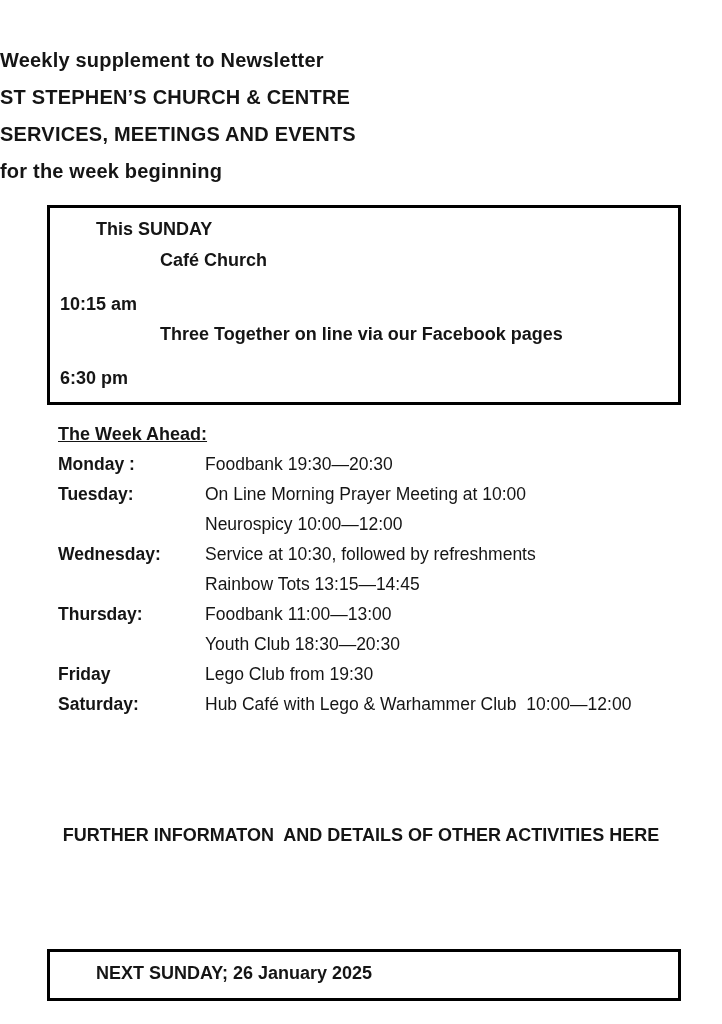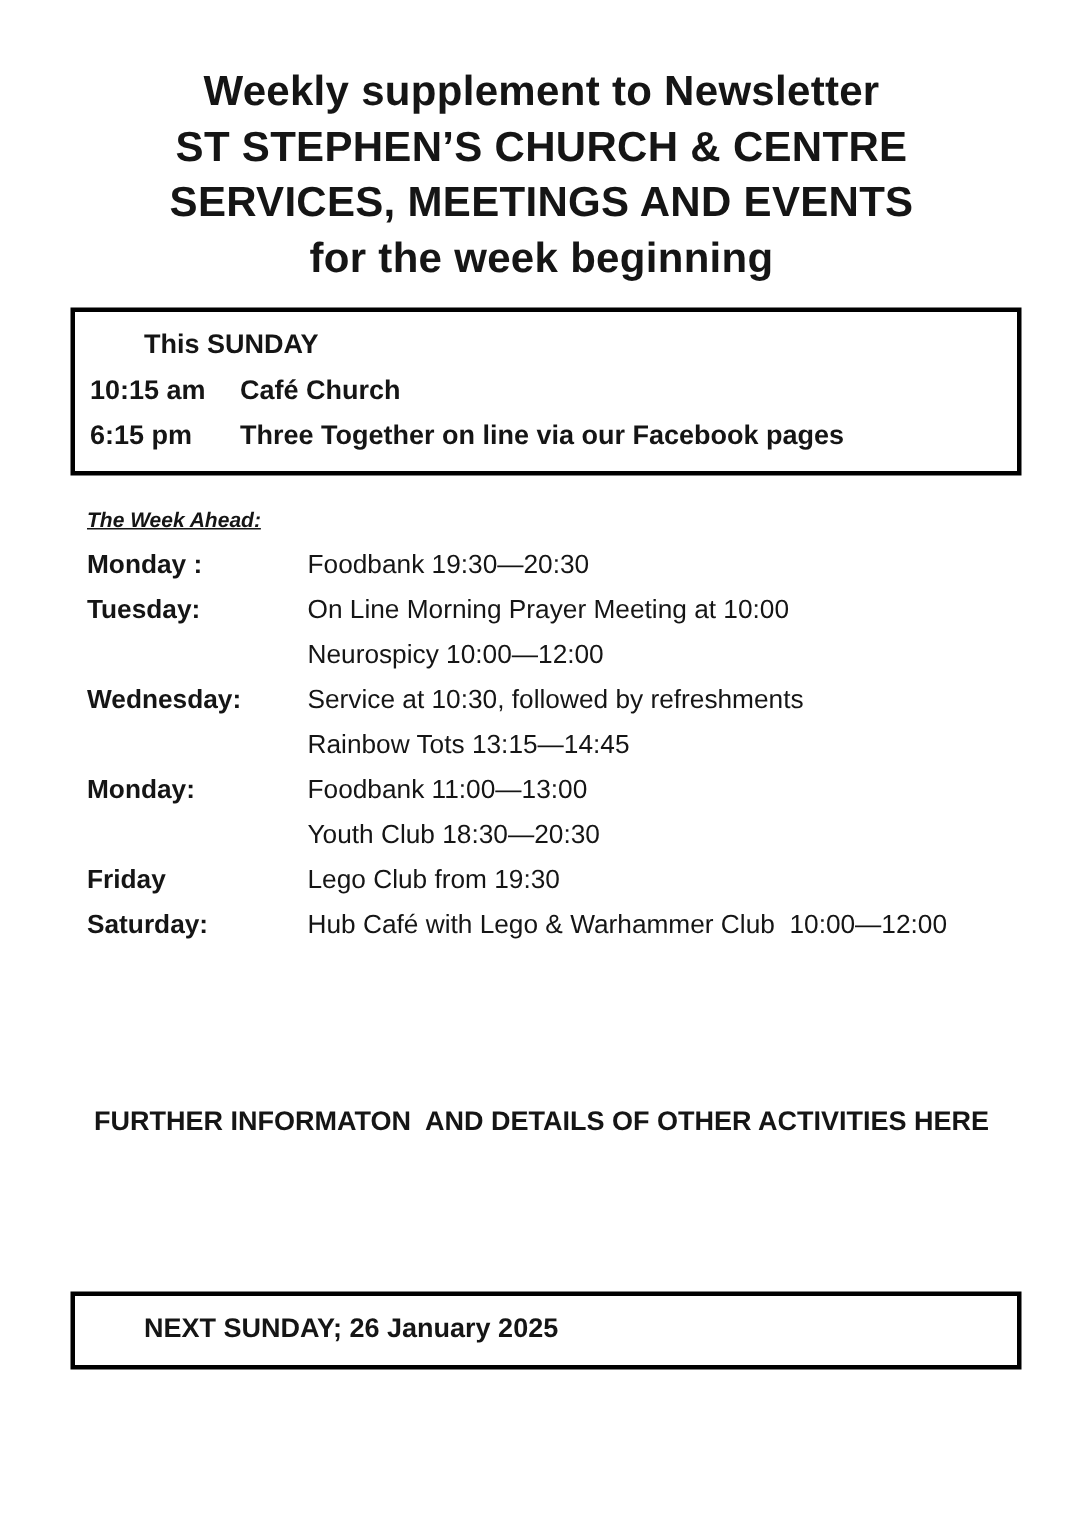--- a/index.html
+++ b/index.html
@@ -10,51 +10,50 @@
     margin: 0 auto;
     background: #ffffff;
     color: #151515;
     font-family: "Liberation Sans", sans-serif;
     box-sizing: border-box;
     overflow: hidden;
   }
   
   .title-block {
     padding-top: 42px;
-    text-align: center;
+    text-align: left;
     font-weight: bold;
-    font-size: 28px;
+    font-size: 20px;
     line-height: 37px;
     letter-spacing: 0.2px;
   }
   
   .box {
     box-sizing: border-box;
     margin: 15px 41px 0 47px;
     border: 3px solid #000000;
     padding: 9px 12px 13px 10px;
     font-weight: bold;
     font-size: 18px;
   }
   .box-heading { line-height: 24px; margin-left: 36px; }
   .time-row { display: flex; margin-top: 9px; line-height: 21px; }
-  .time-col { flex: none; width: 100px; }
+  .time-col { flex: none; width: 100px; margin-top: 44px; }
   .event-col { white-space: pre-wrap; }
   
   .week-ahead {
     margin: 14px 30px 0 58px;
     font-size: 17.5px;
   }
   .week-heading {
     font-weight: bold;
     text-decoration: underline;
-    font-size: 14px;
+    font-size: 18px;
     line-height: 30px;
     display: inline-block;
-    font-style: italic;
   }
   .week-row { display: flex; line-height: 30px; }
   .day-col { flex: none; width: 147px; font-weight: bold; }
   .desc-col { white-space: pre-wrap; }
   
   .notice {
     margin-top: 39px;
     text-align: center;
     font-weight: bold;
     font-size: 18px;
@@ -75,21 +74,21 @@
     <div>for the week beginning</div>
   </header>
 
   <section class="box">
     <div class="box-heading">This SUNDAY</div>
     <div class="time-row">
       <span class="time-col">10:15 am</span>
       <span class="event-col">Café Church</span>
     </div>
     <div class="time-row">
-      <span class="time-col">6:15 pm</span>
+      <span class="time-col">6:30 pm</span>
       <span class="event-col">Three Together on line via our Facebook pages</span>
     </div>
   </section>
 
   <section class="week-ahead">
     <div>
       <span class="week-heading">The Week Ahead:</span>
     </div>
     <div class="week-row">
       <span class="day-col">Monday :</span>
@@ -105,21 +104,21 @@
     </div>
     <div class="week-row">
       <span class="day-col">Wednesday:</span>
       <span class="desc-col">Service at 10:30, followed by refreshments</span>
     </div>
     <div class="week-row">
       <span class="day-col"></span>
       <span class="desc-col">Rainbow Tots 13:15—14:45</span>
     </div>
     <div class="week-row">
-      <span class="day-col">Monday:</span>
+      <span class="day-col">Thursday:</span>
       <span class="desc-col">Foodbank 11:00—13:00</span>
     </div>
     <div class="week-row">
       <span class="day-col"></span>
       <span class="desc-col">Youth Club 18:30—20:30</span>
     </div>
     <div class="week-row">
       <span class="day-col">Friday</span>
       <span class="desc-col">Lego Club from 19:30</span>
     </div>

